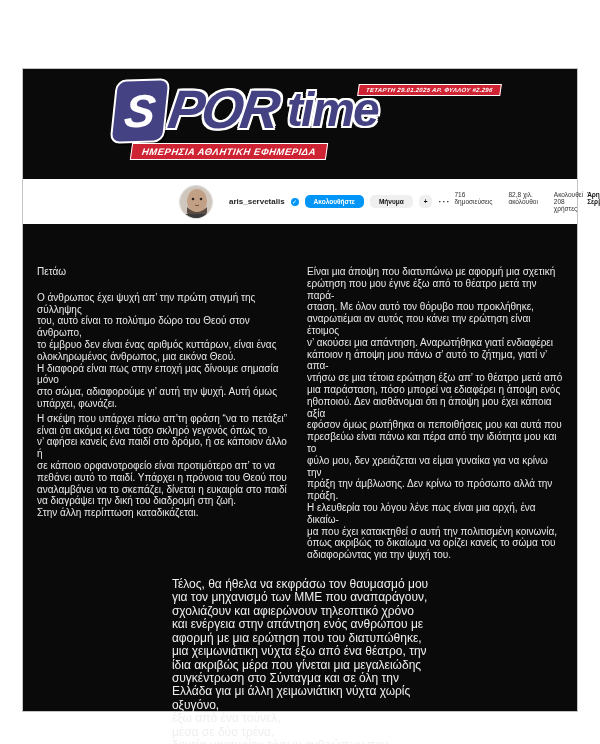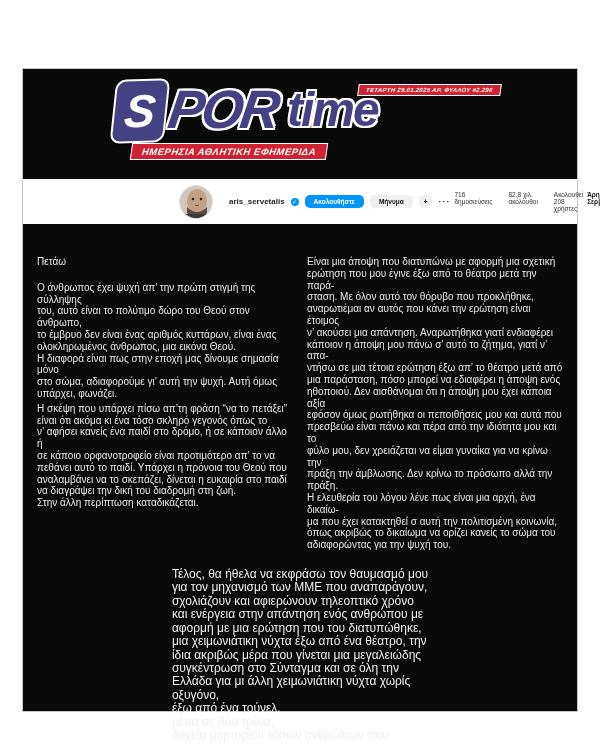--- a/index.html
+++ b/index.html
@@ -50,21 +50,21 @@
   .ig-btn{border:none;border-radius:5px;font-size:6.5px;font-weight:bold;padding:3px 9px;
           font-family:"Liberation Sans",sans-serif;cursor:pointer;}
   .ig-btn.follow{background:#0095f6;color:#fff;}
   .ig-btn.message{background:#efefef;color:#111;}
   .ig-btn.suggest{background:#efefef;color:#111;padding:3px 5px;}
   .ig-more{font-size:9px;font-weight:bold;color:#262626;letter-spacing:1px;cursor:pointer;}
   .ig-stats{display:flex;gap:16px;font-size:6.5px;color:#333;}
   .ig-name{font-size:6.5px;font-weight:bold;color:#111;}
 
   
-  .columns{display:flex;gap:14px;padding:32px 14px 0 14px;color:#e9e9e9;font-size:10px;line-height:1.18;}
+  .columns{display:flex;gap:14px;padding:42px 14px 0 14px;color:#e9e9e9;font-size:10px;line-height:1.18;}
   .col{width:50%;}
   .p{white-space:pre-line;margin:0 0 3px 0;}
   .col-heading{margin:0 0 14px 0;white-space:pre-line;}
   .closing{width:fit-content;margin:14px auto 0;color:#efefef;font-size:12px;line-height:1.12;
            white-space:pre-line;}
 </style>
 </head>
 <body>
 
 <div id="page">

